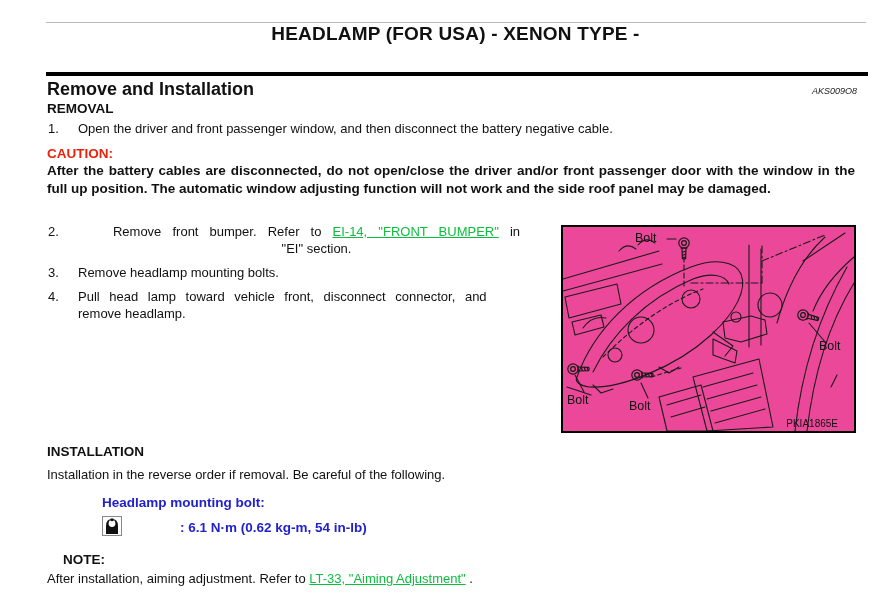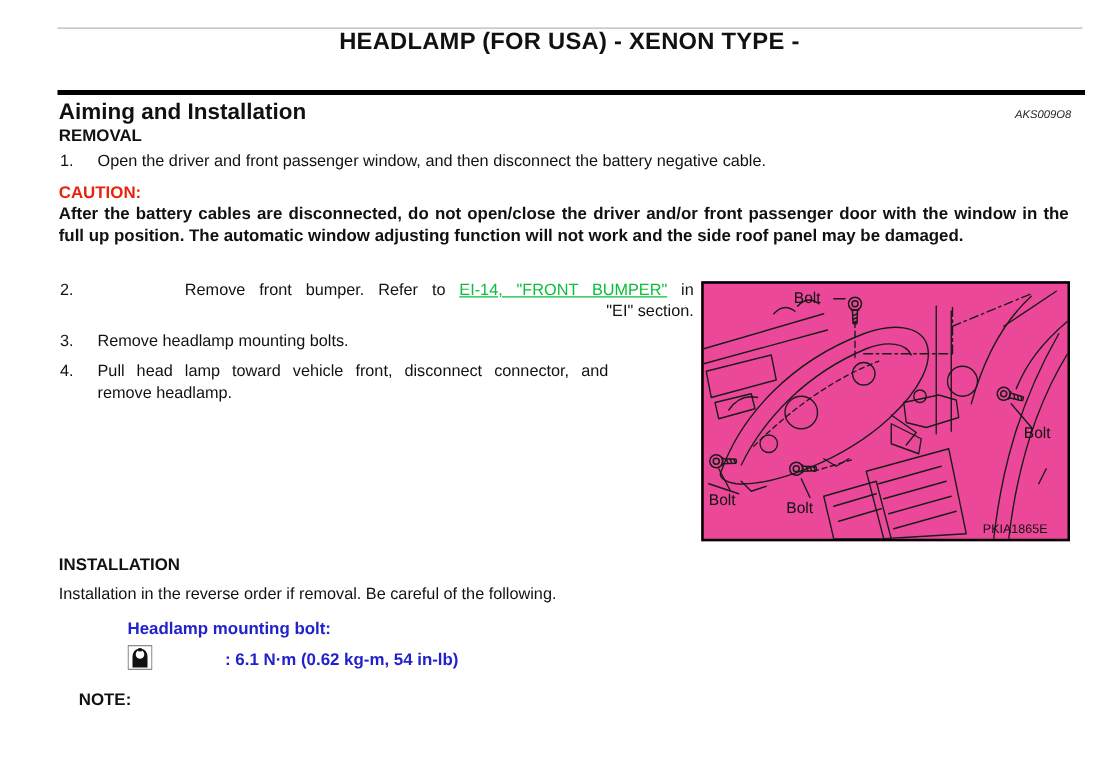--- a/index.html
+++ b/index.html
@@ -44,36 +44,36 @@
 <body>
 
 <div id="page">
 
   <div class="abs top-rule"></div>
 
   <div class="abs page-title">HEADLAMP (FOR USA) - XENON TYPE -</div>
 
   <div class="abs thick-rule"></div>
 
-  <div class="abs h-removal-install">Aiming and Installation</div>
+  <div class="abs h-removal-install">Remove and Installation</div>
   <div class="abs sec-code">AKS009O8</div>
 
   <div class="abs h-sub h-removal">REMOVAL</div>
 
   <div class="abs body-txt step step1">
     <span class="num">1.</span>
     <span class="txt" style="text-align:left;">Open the driver and front passenger window, and then disconnect the battery negative cable.</span>
   </div>
 
   <div class="abs caution-label">CAUTION:</div>
   <div class="abs caution-text">After the battery cables are disconnected, do not open/close the driver and/or front passenger door with the window in the full up position. The automatic window adjusting function will not work and the side roof panel may be damaged.</div>
 
   <div class="abs body-txt step step2">
     <span class="num">2.</span>
-    <span class="txt" style="text-align:right;">
+    <span class="txt" style="text-align:center;">
       <span class="stretch1">
         <span>Remove front bumper. Refer to </span><span class="green-link">EI-14, "FRONT BUMPER"</span><span> in</span>
       </span>
       <br>
       <span>"EI" section.</span>
     </span>
   </div>
 
   <div class="abs body-txt step step3">
     <span class="num">3.</span>
@@ -171,14 +171,17 @@
     <svg width="20" height="20" viewBox="0 0 20 20">
       <rect x="0.5" y="0.5" width="19" height="19" fill="#ffffff" stroke="#888888"></rect>
       <path d="M4,18 L4,10 Q4,3 10,3 Q16,3 16,10 L16,18 Z" fill="#111111"></path>
       <circle cx="10" cy="7.5" r="3.4" fill="#ffffff"></circle>
       <rect x="8.6" y="2.5" width="2.8" height="2.6" fill="#111111"></rect>
     </svg>
   </div>
   <div class="abs spec-value">: 6.1 N·m (0.62 kg-m, 54 in-lb)</div>
 
   <div class="abs h-sub h-note">NOTE:</div>
+  <div class="abs body-txt note-text">
+    <span>After installation, aiming adjustment. Refer to </span><span class="green-link">LT-33, "Aiming Adjustment"</span><span> .</span>
+  </div>
 
 </div>
 
 </body></html>

